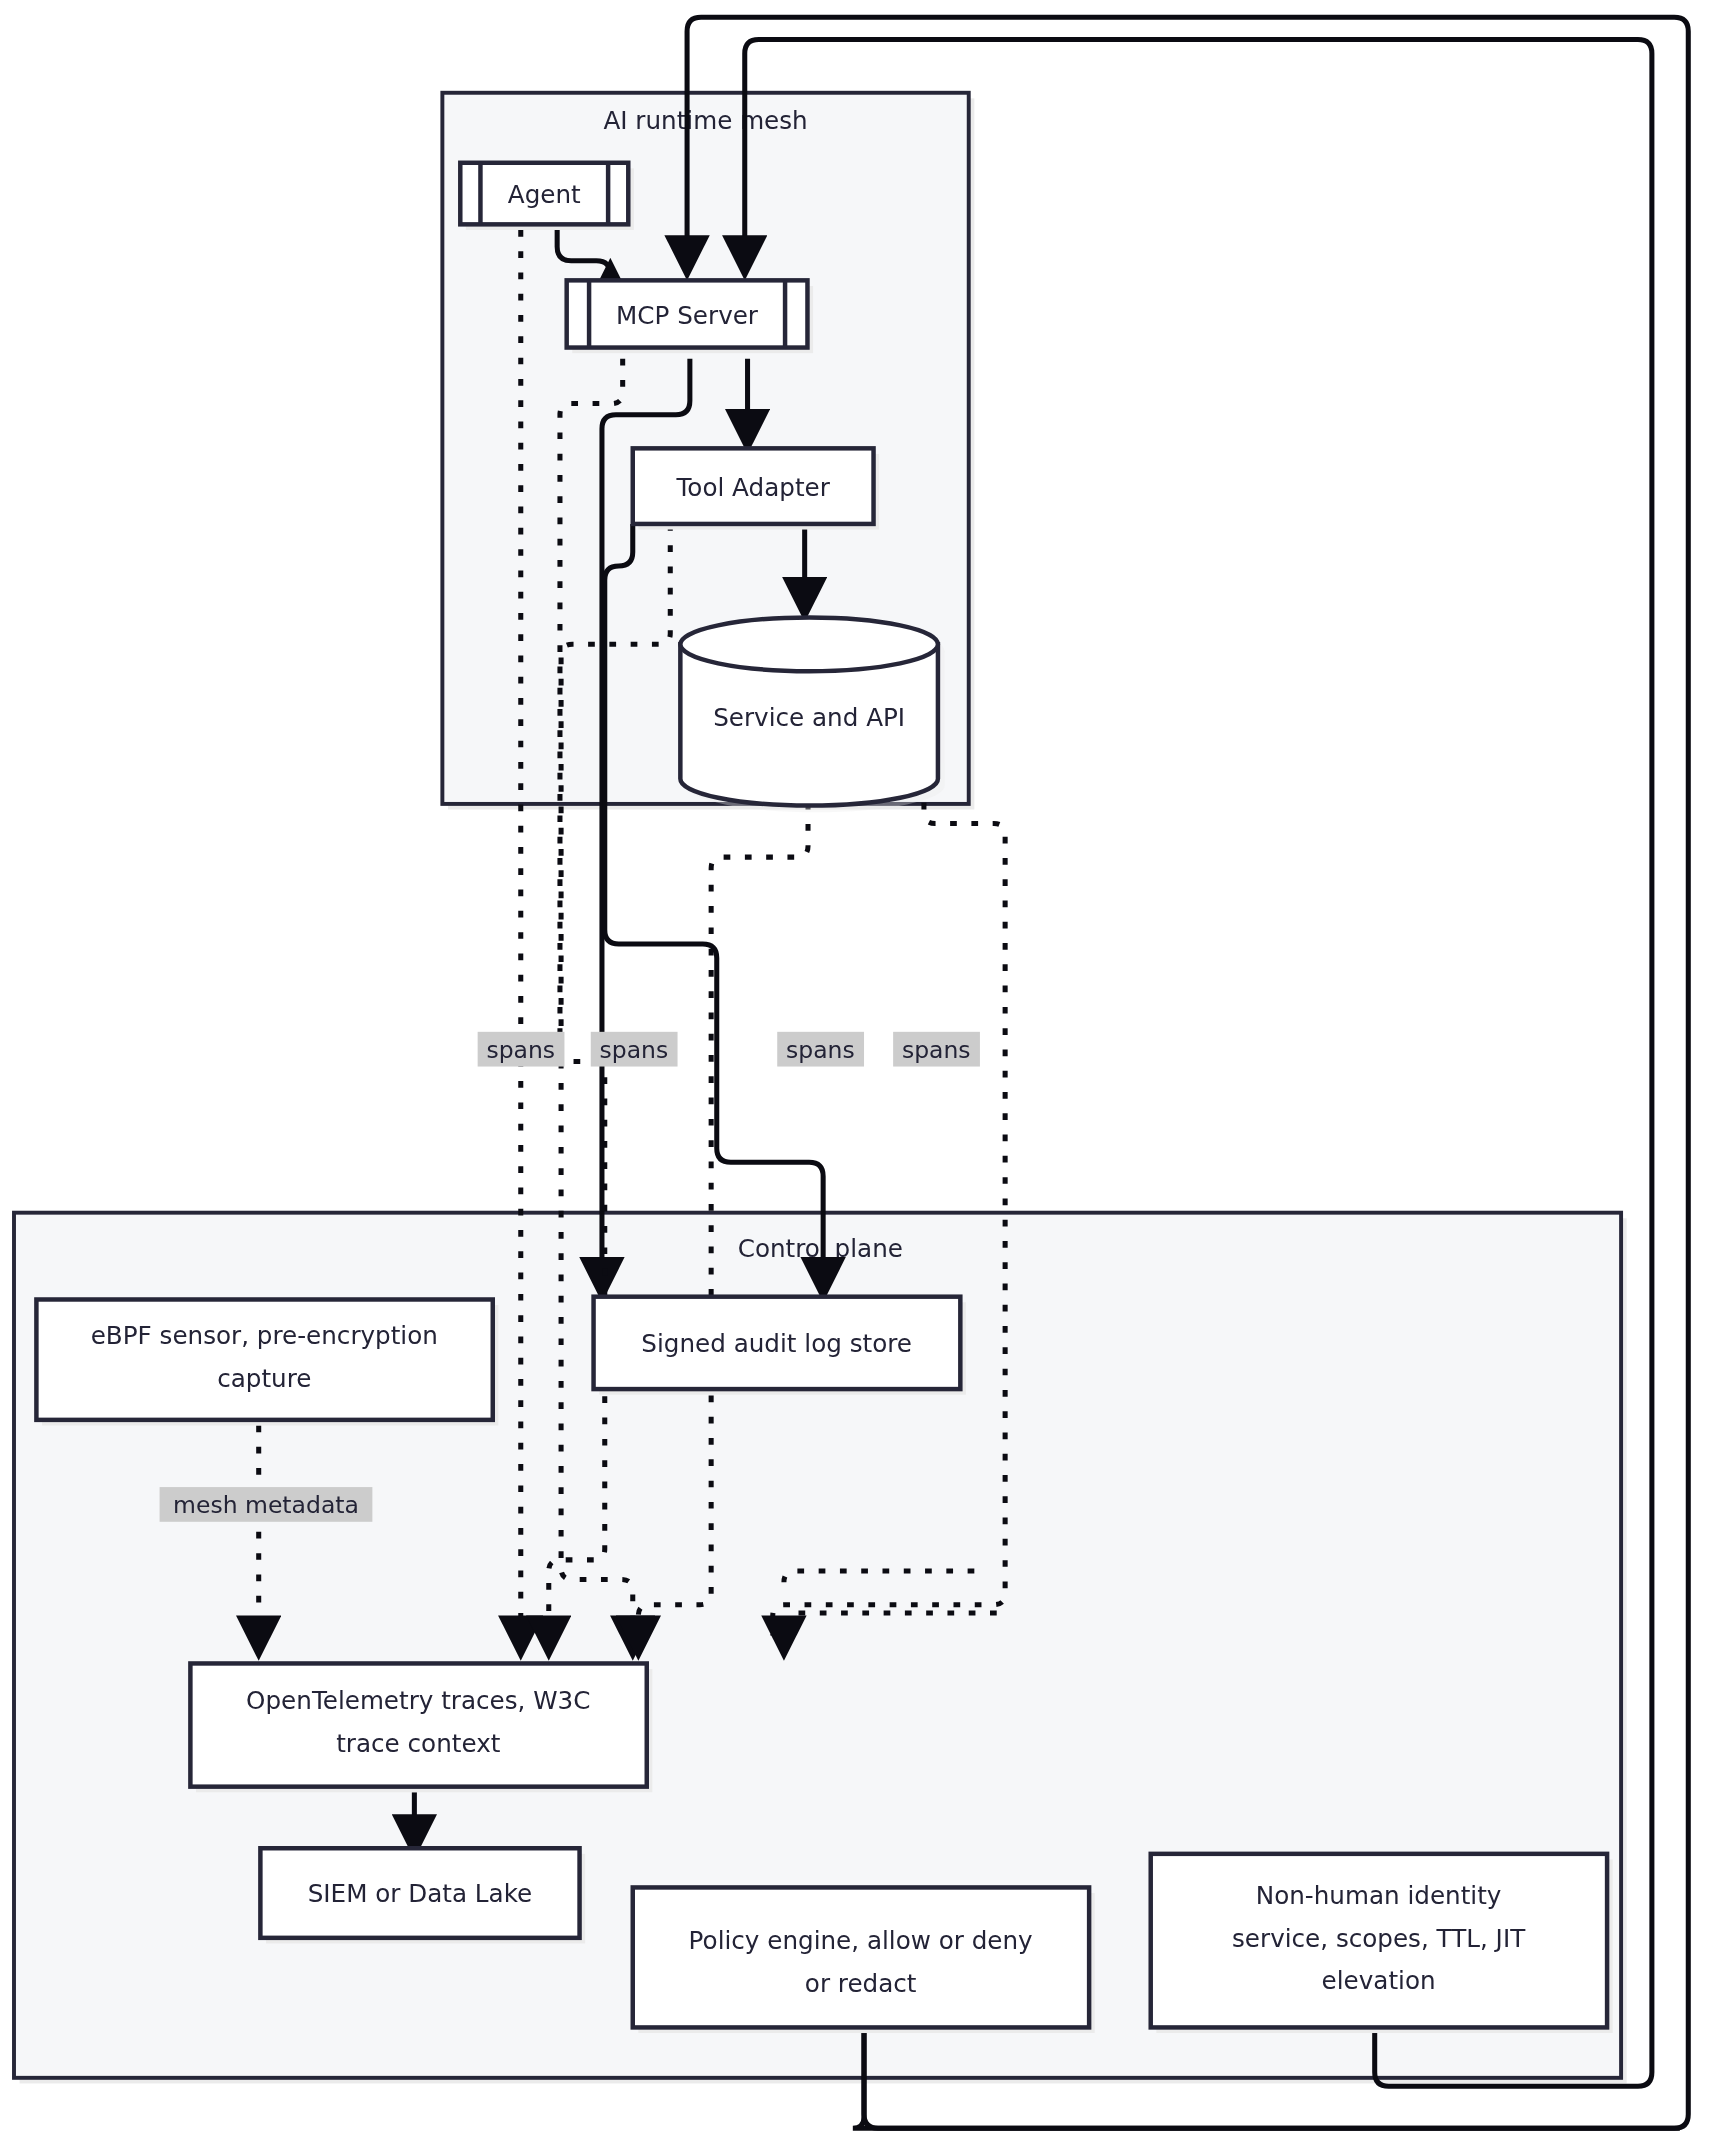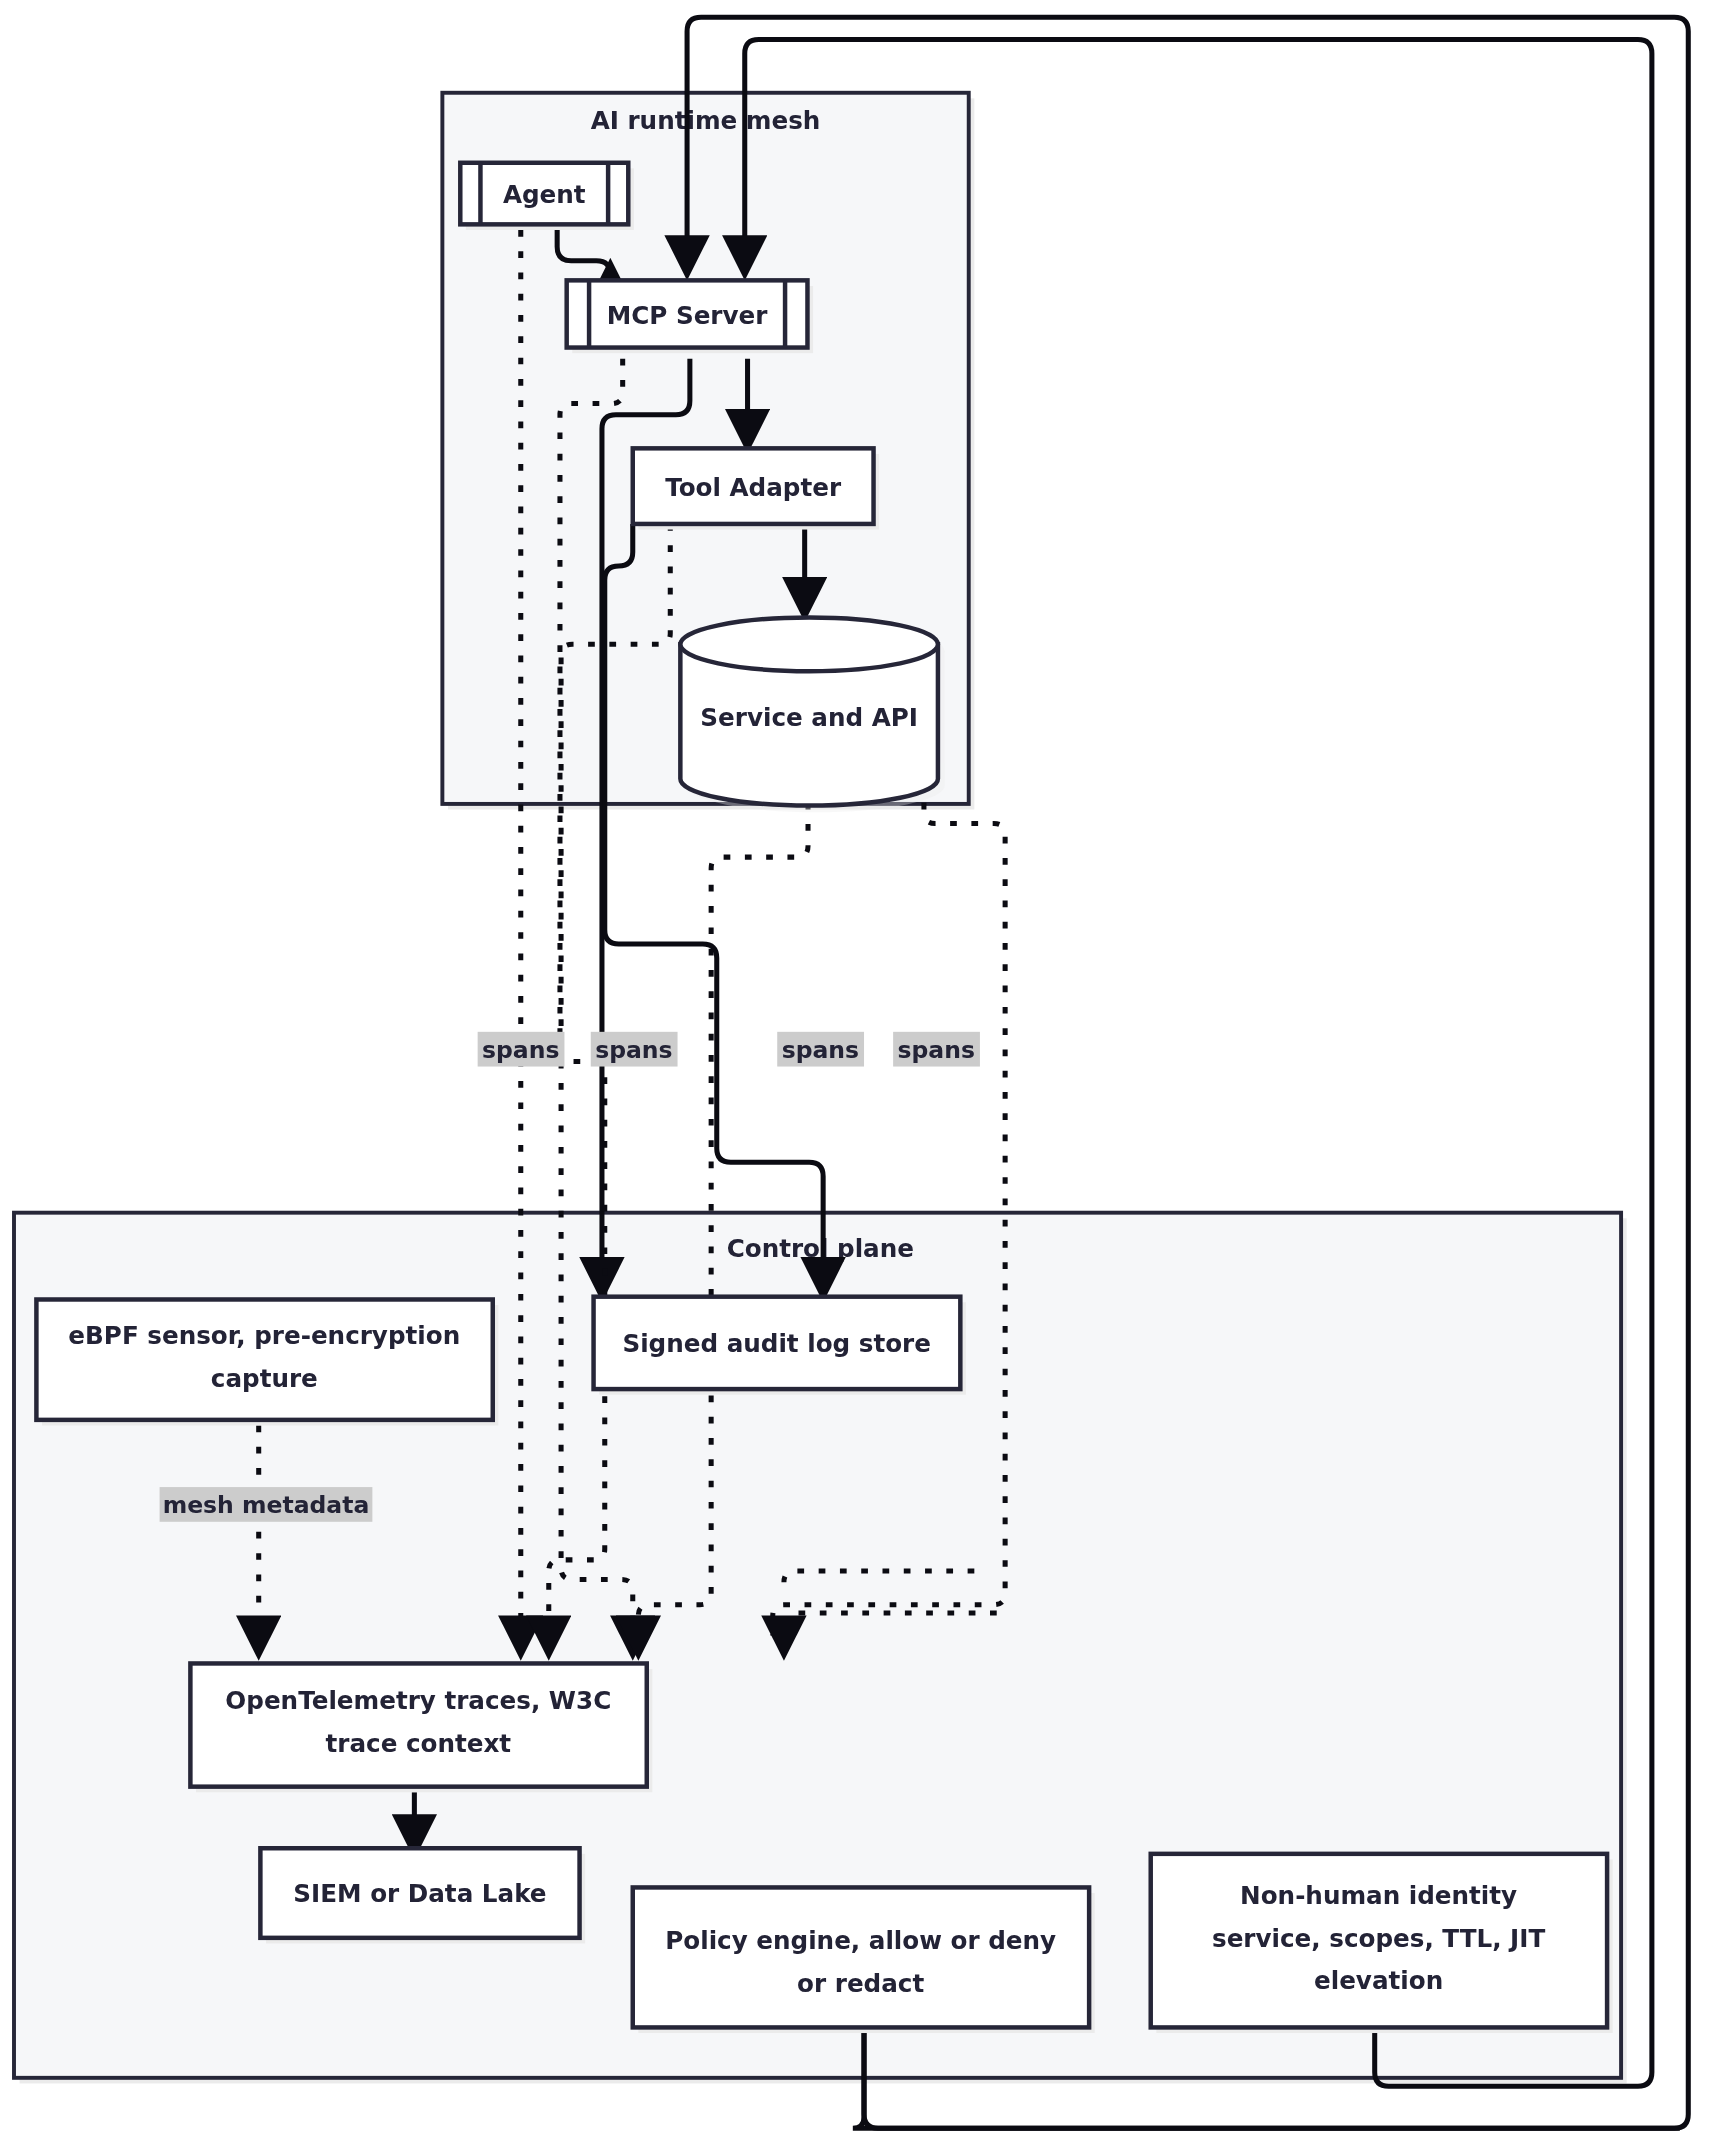--- a/index.html
+++ b/index.html
@@ -1,17 +1,17 @@
 <!DOCTYPE html>
 <html style="font-size:9px"><head>
 <meta charset="utf-8">
 <style>
   html,body{margin:0;padding:0;background:#ffffff;}
   body{width:1709px;height:2151px;font-family:"DejaVu Sans","Liberation Sans",sans-serif;}
-  #stage{position:relative;width:1709px;height:2151px;overflow:hidden;background:#ffffff;font-weight:bold;}
+  #stage{position:relative;width:1709px;height:2151px;overflow:hidden;background:#ffffff;}
   svg{position:absolute;left:0;top:0;}
   .lbl{fill:#232336;font-family:"DejaVu Sans","Liberation Sans",sans-serif;}
 </style>
 </head>
 <body>
 
 <div id="stage">
 
 <svg width="1709" height="2151" viewBox="0 0 3052 3840">
   <defs>

